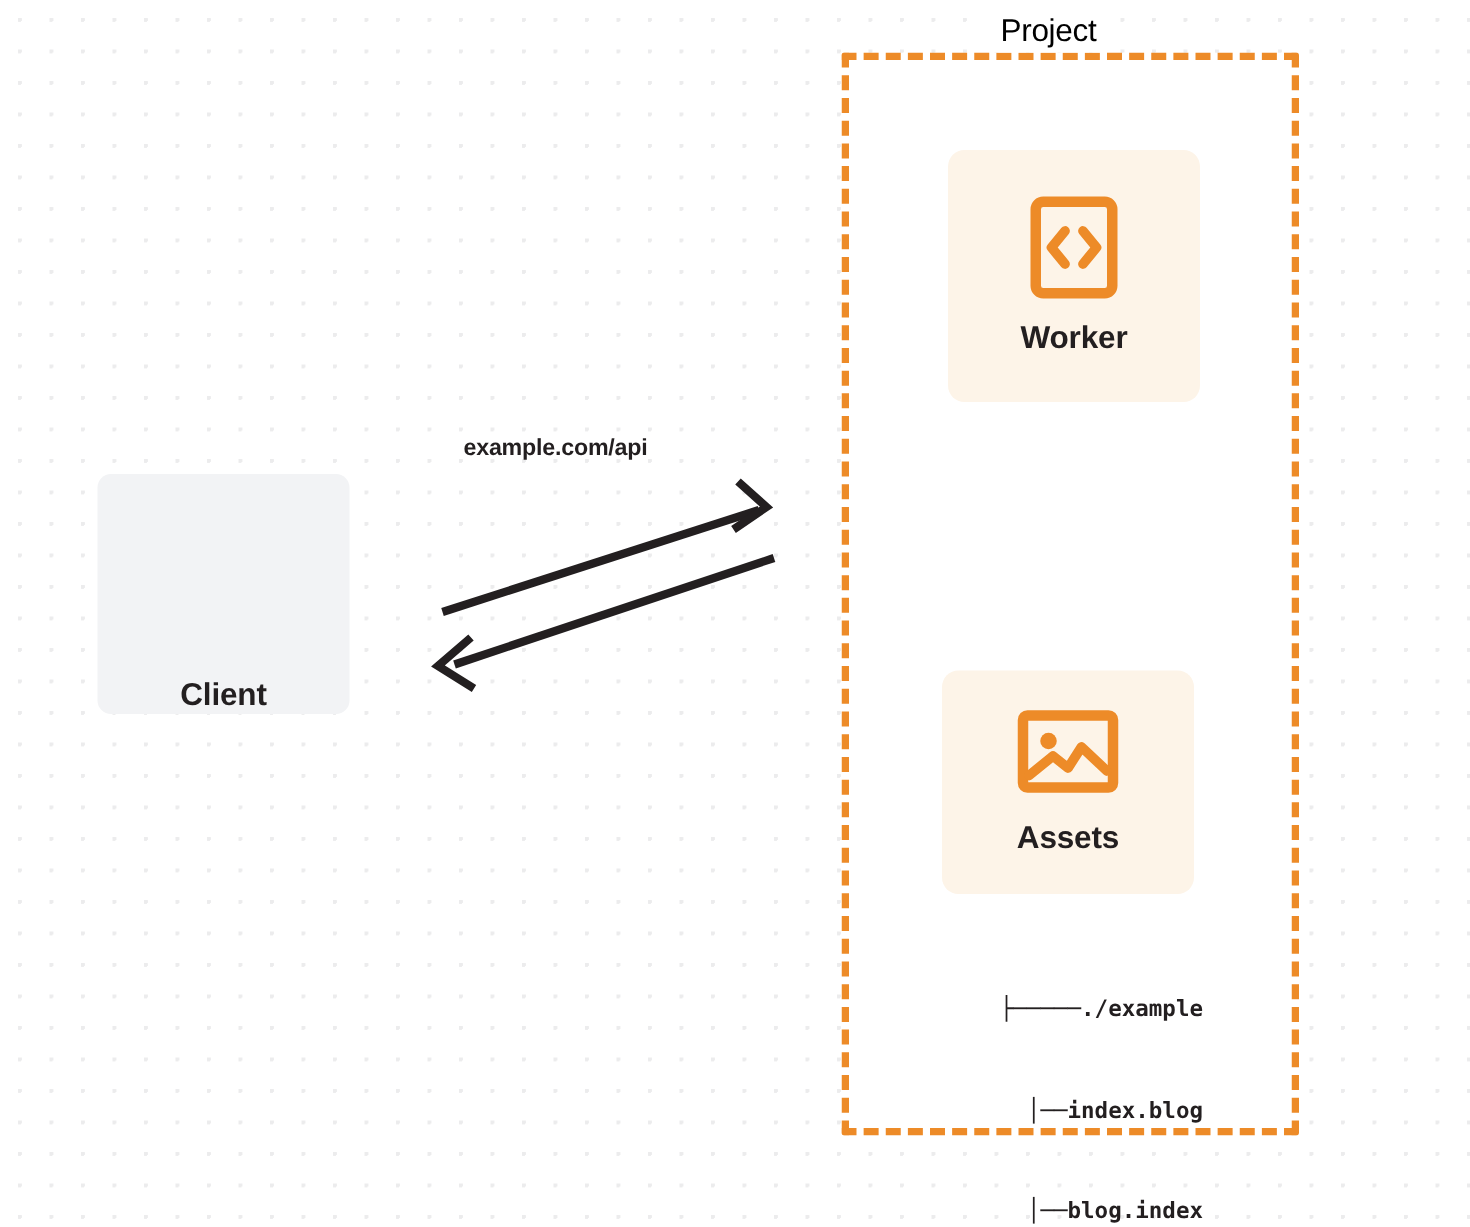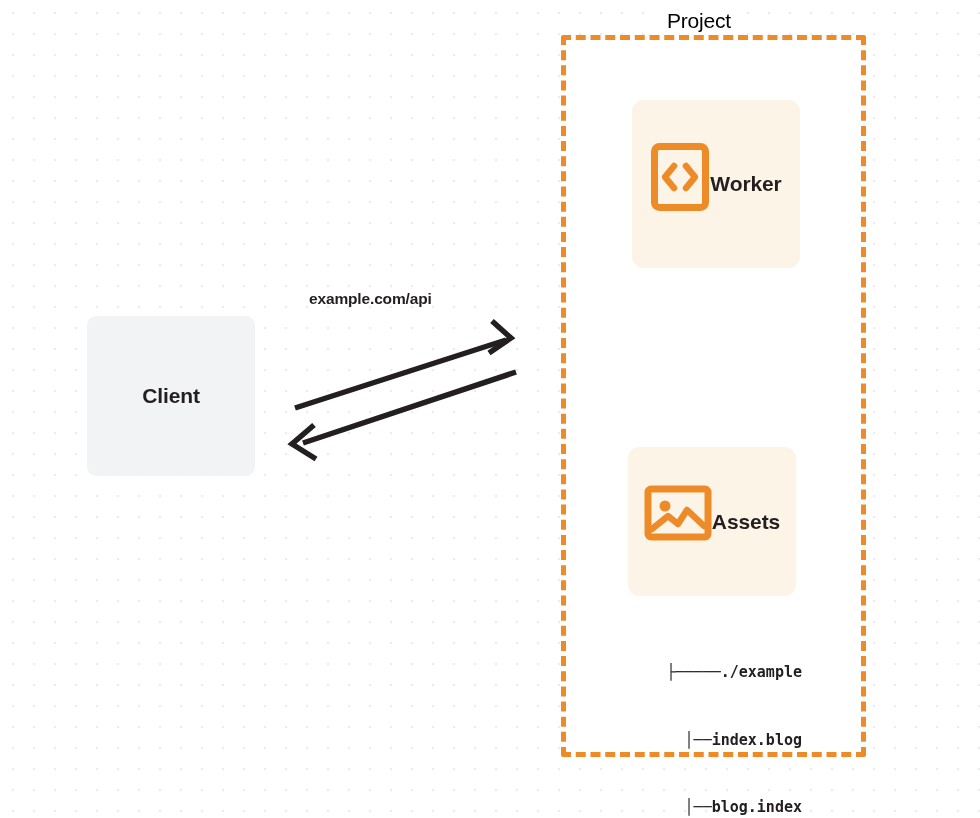--- a/index.html
+++ b/index.html
@@ -22,28 +22,28 @@
     background-color: #ffffff;
     background-image:
       radial-gradient(circle at 1px 1px, #ececed 1.45px, rgba(255,255,255,0) 1.6px);
     background-size: 21px 21px;
     background-position: 12px 12px;
   }
 
   
   #client-node {
     position: absolute;
-    left: 87px;
+    left: 65px;
     top: 316px;
     width: 168px;
     height: 160px;
     background-color: #f2f3f5;
     border-radius: 9px;
     display: flex;
-    align-items: center;
+    align-items: flex-end;
     justify-content: center;
   }
   #client-node .node-label {
     font-size: 21px;
     font-weight: bold;
     color: #231f20;
     letter-spacing: -0.1px;
   }
 
   
@@ -89,21 +89,21 @@
     letter-spacing: -0.2px;
     line-height: 28px;
   }
 
   
   .service-card {
     position: absolute;
     background-color: #fdf4e8;
     border-radius: 11px;
     display: flex;
-    flex-direction: row;
+    flex-direction: column;
     align-items: center;
     justify-content: center;
   }
   #worker-card {
     left: 632px;
     top: 100px;
     width: 168px;
     height: 168px;
   }
   #assets-card {

